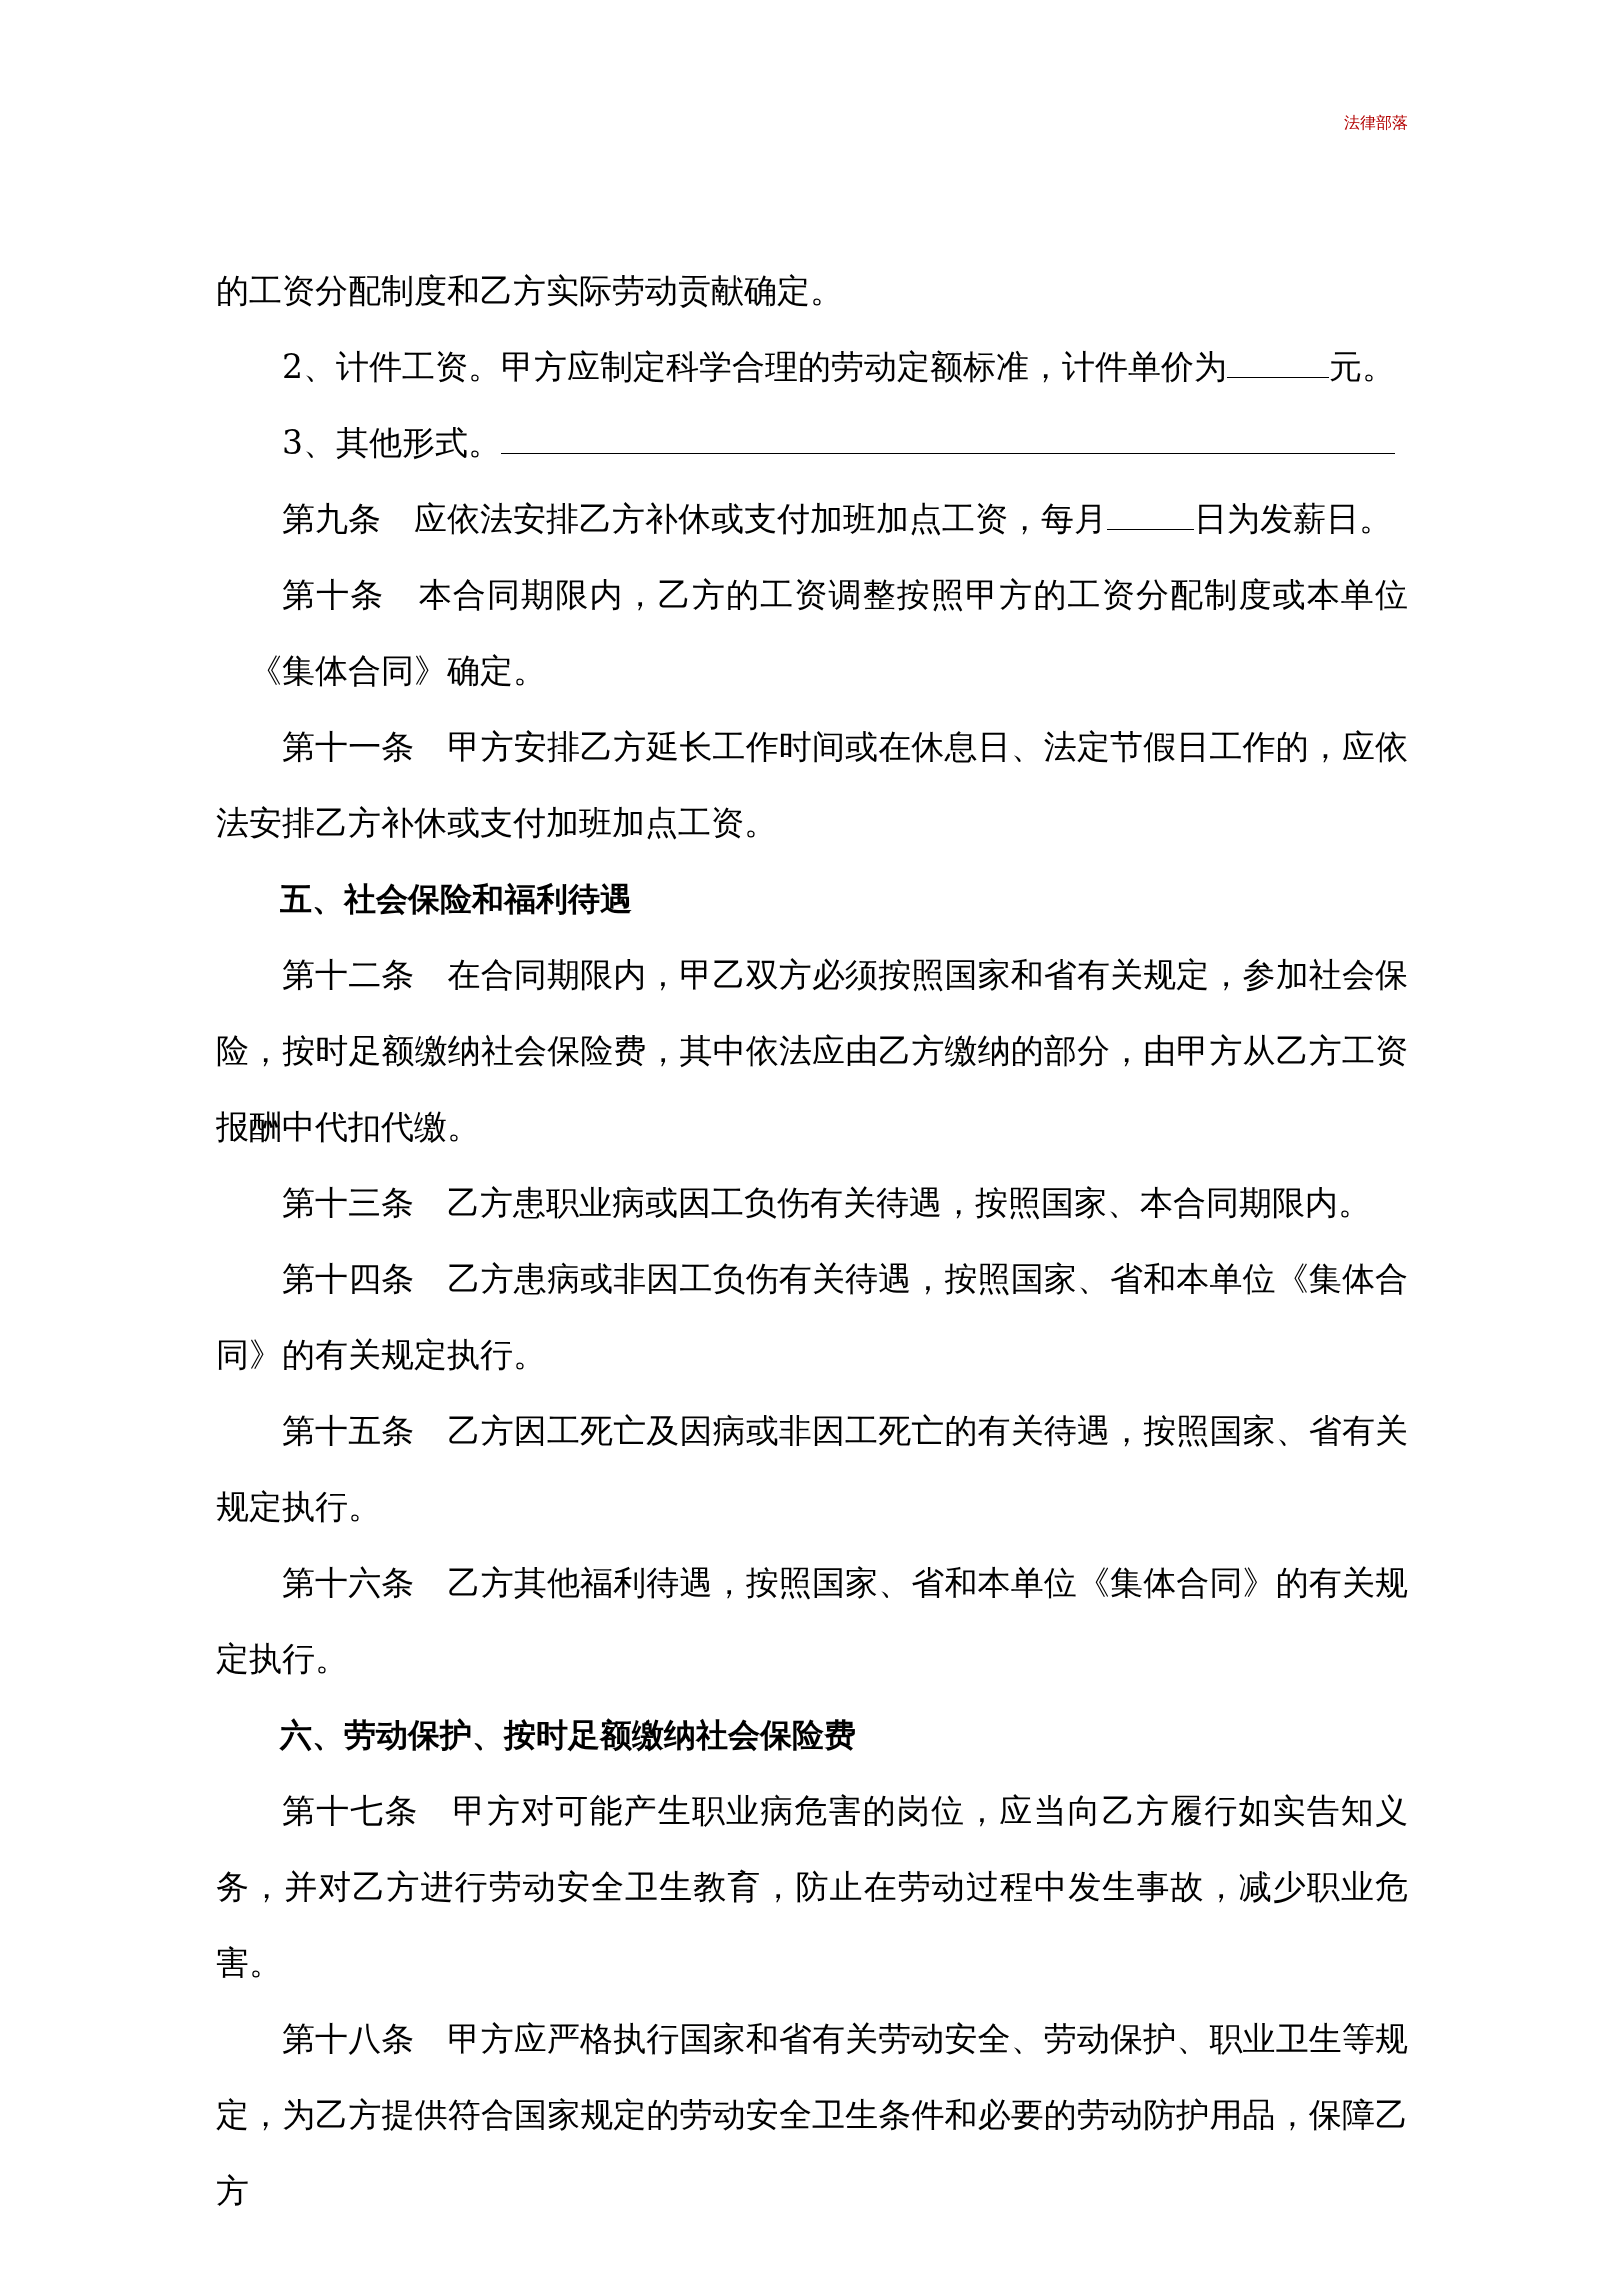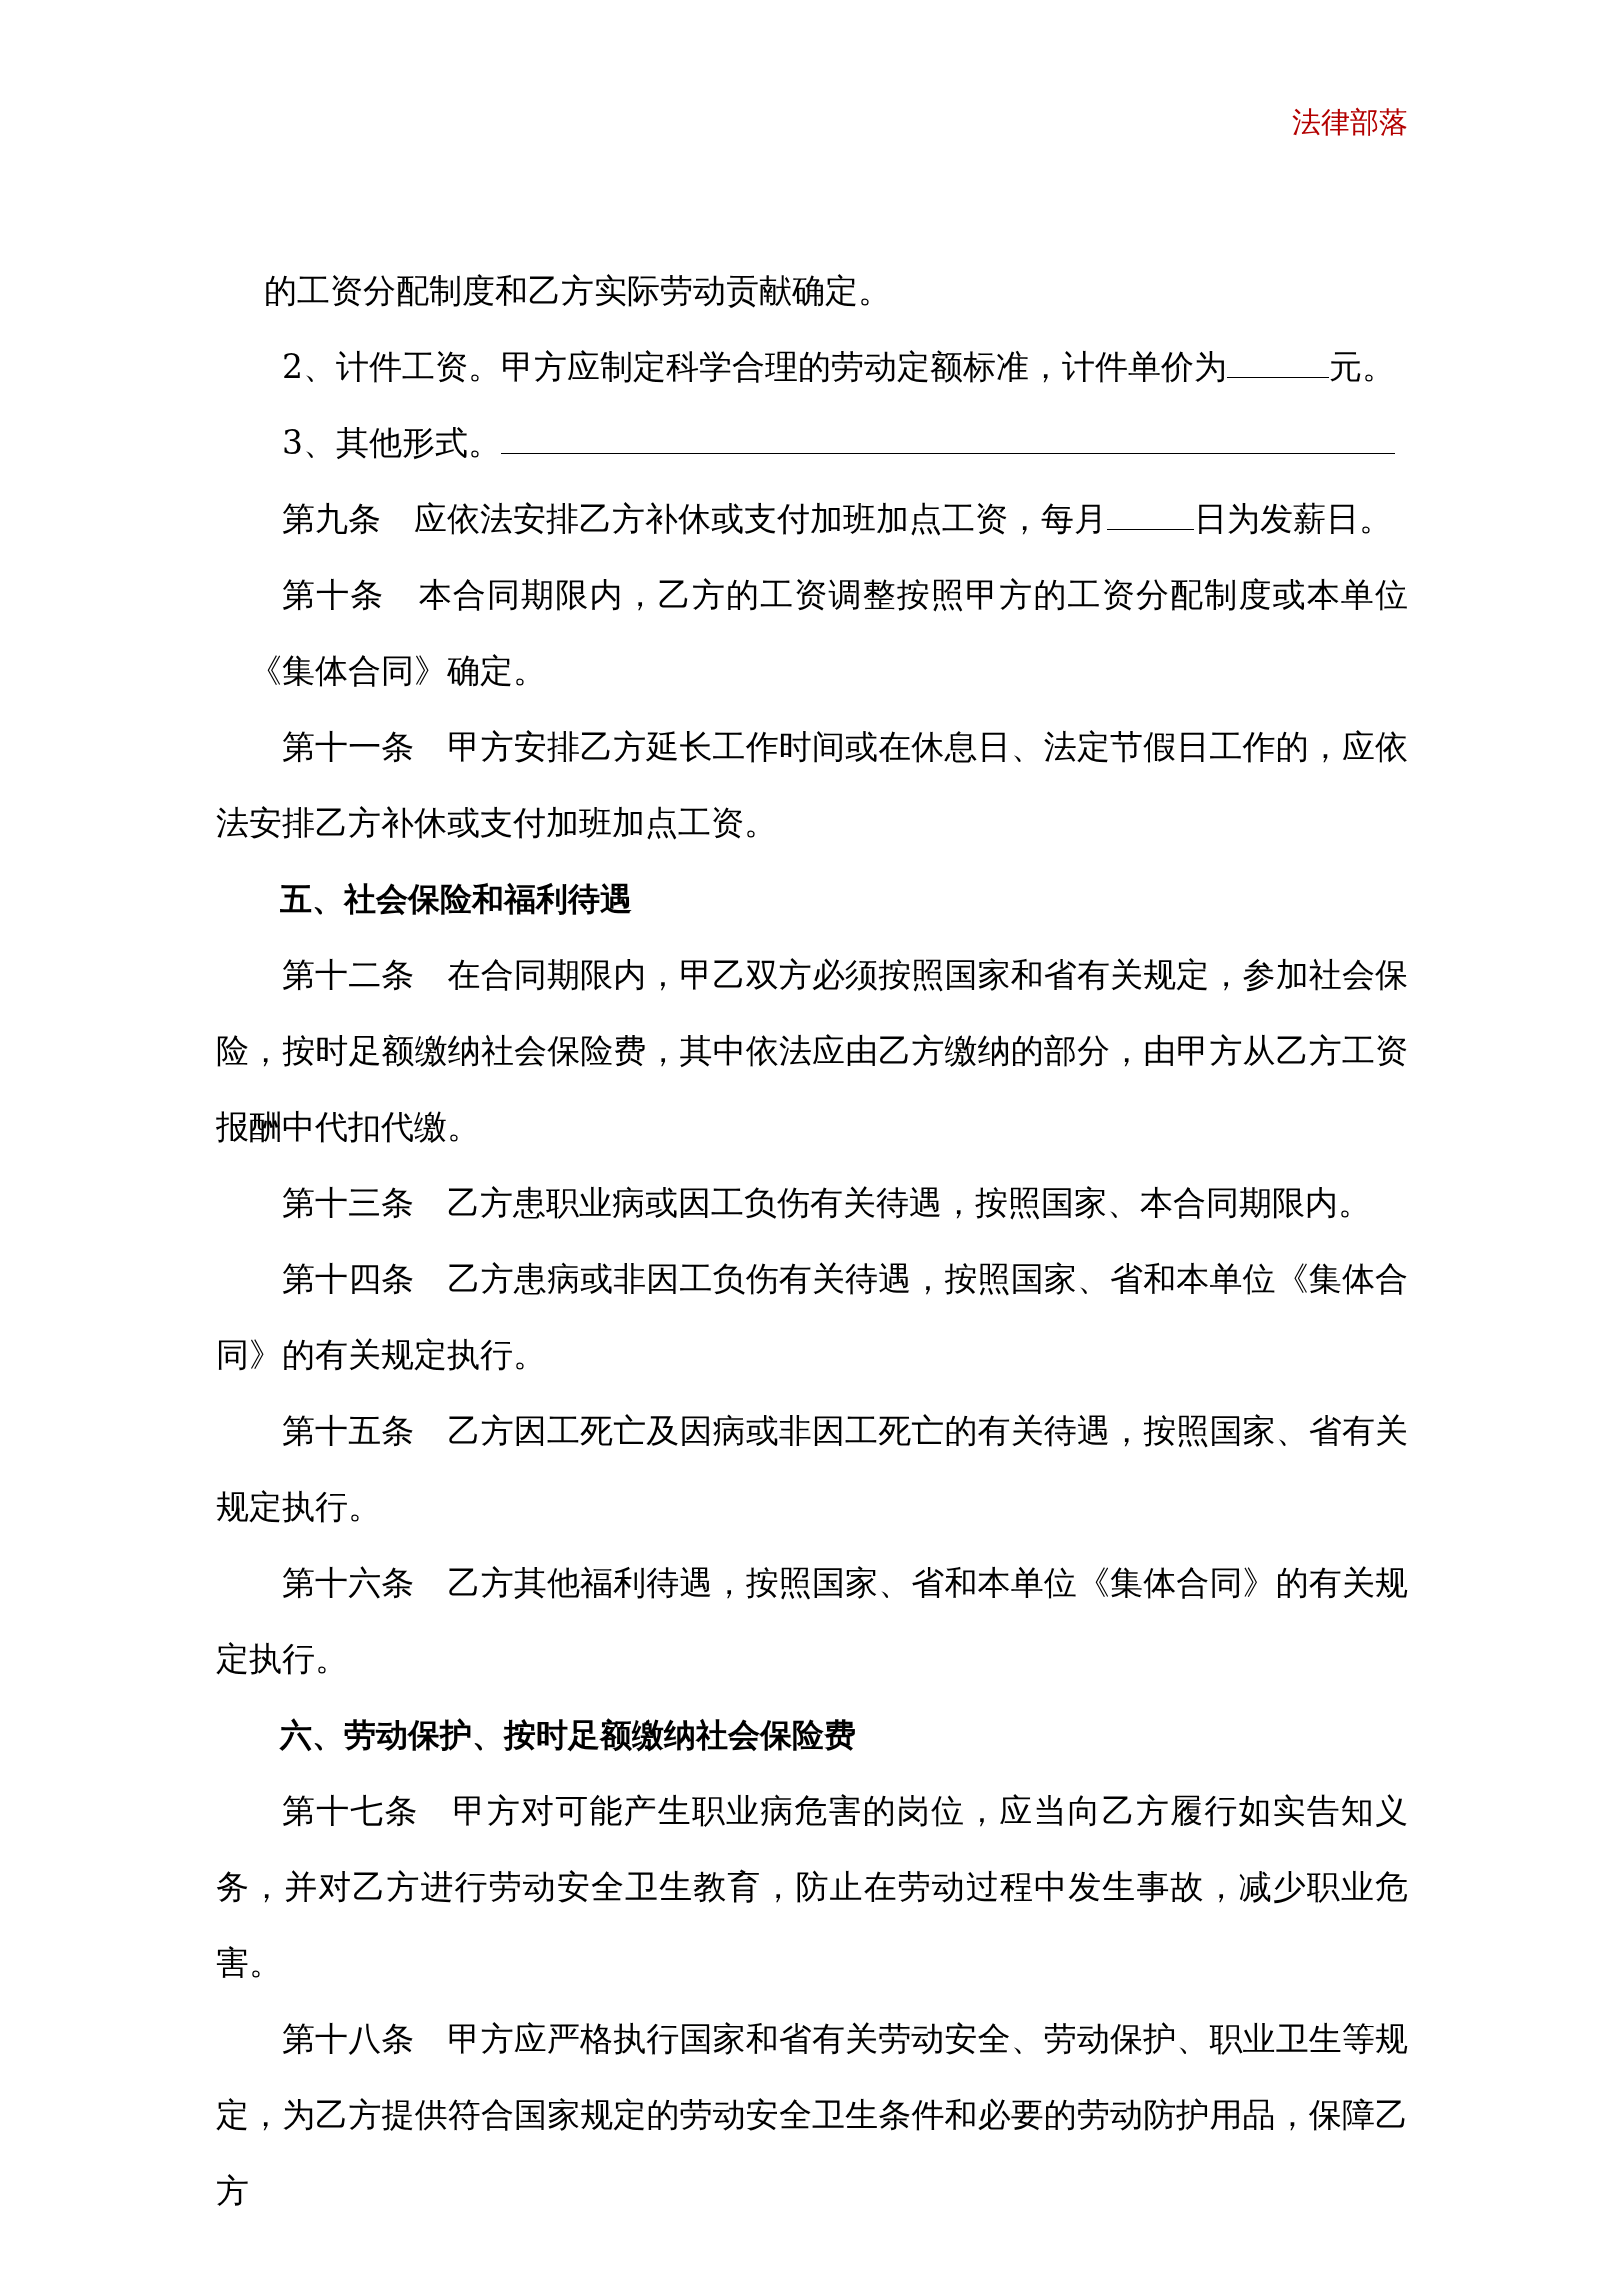--- a/index.html
+++ b/index.html
@@ -12,41 +12,40 @@
     height: 2294px;
     box-sizing: border-box;
     background: #ffffff;
     padding: 107px 215px 0 216px;
     position: relative;
     color: #000000;
     font-family: "DejaVu Serif", "Liberation Serif", serif;
   }
   .watermark {
     text-align: right;
-    font-size: 29px;
+    font-size: 16px;
     line-height: 31px;
     color: #b30000;
     font-family: "DejaVu Serif", "Liberation Serif", serif;
   }
   .doc {
     margin-top: 115px;
     font-size: 33px;
     line-height: 76px;
     text-align: justify;
   }
   p {
     margin: 0;
     padding: 0;
   }
   .para {
     text-indent: 2em;
   }
   .no-indent {
     text-indent: 0;
-    margin-left: 48px;
   }
   .hang {
     padding-left: 1em;
     text-indent: 1em;
   }
   .heading {
     text-indent: 2em;
     font-weight: bold;
     font-family: "DejaVu Sans", "Liberation Sans", sans-serif;
     font-size: 32px;

